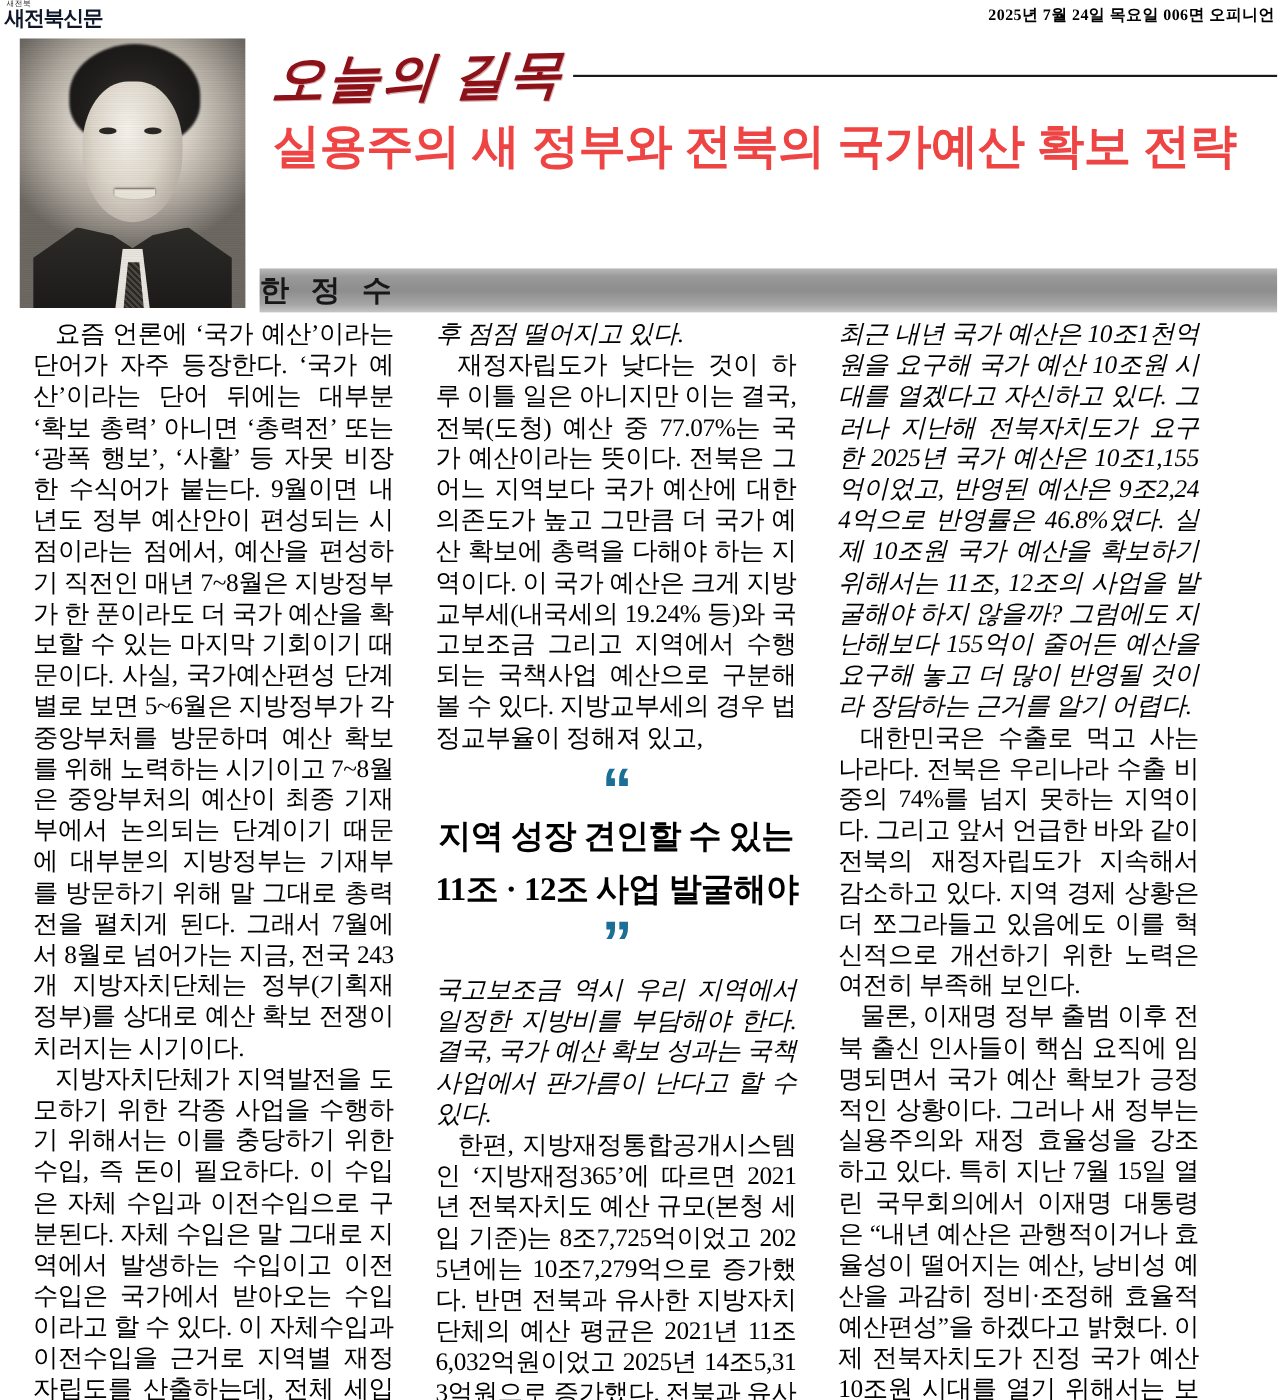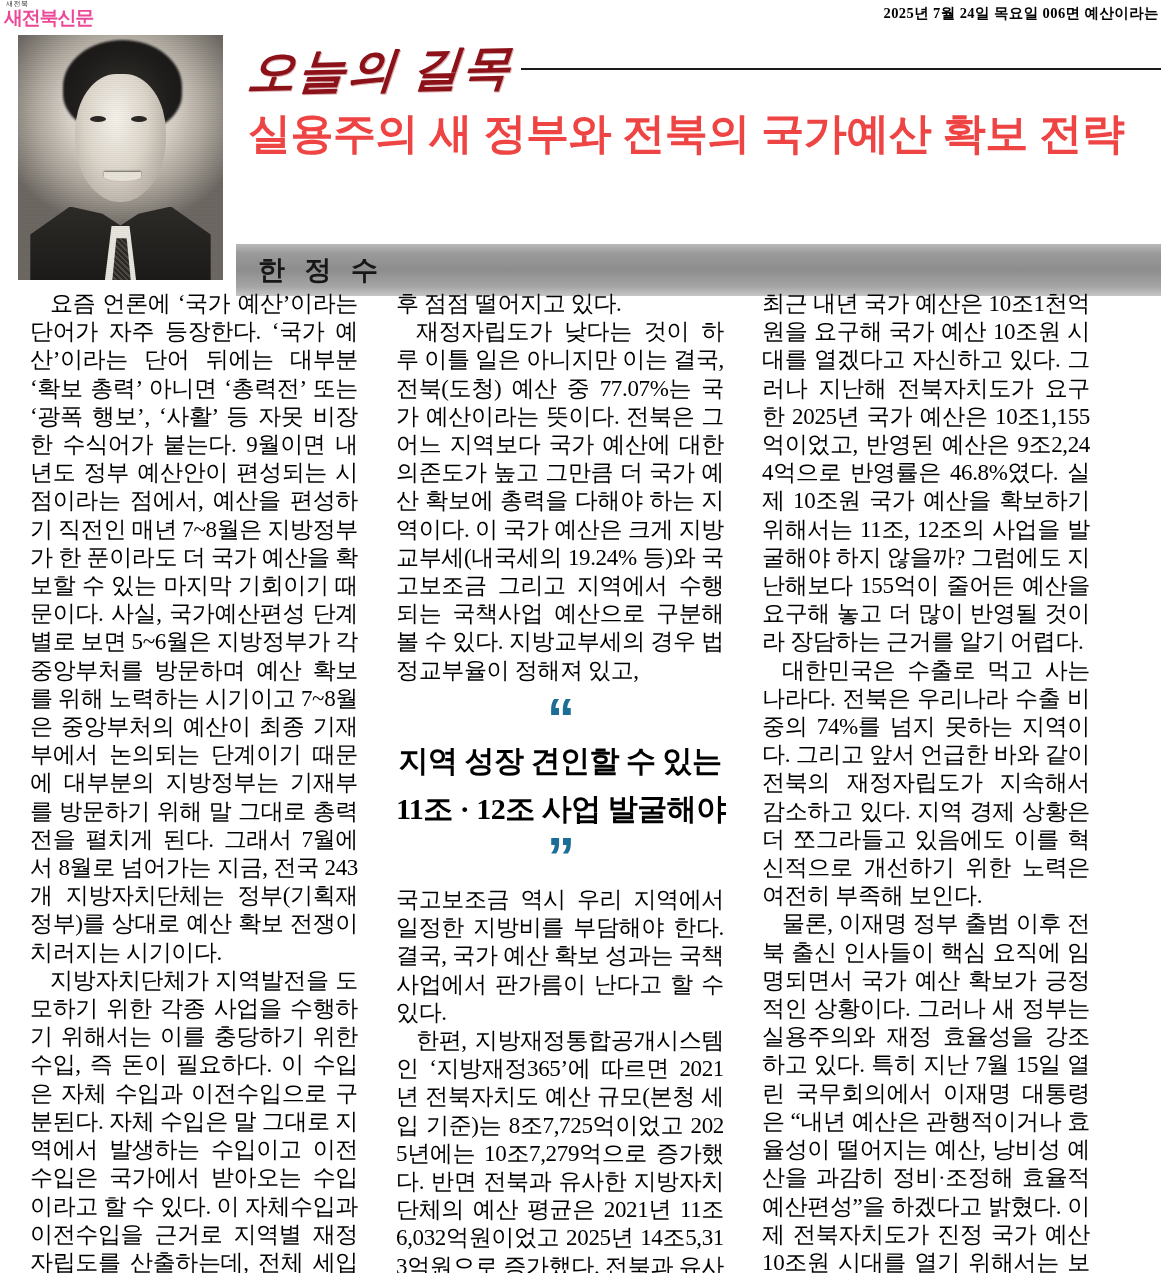--- a/index.html
+++ b/index.html
@@ -35,21 +35,21 @@
     font-family: "Liberation Sans", sans-serif;
     display: block;
     height: 8px;
     margin-left: 2px;
   }
   .brand-name {
     font-family: "Liberation Sans", sans-serif;
     font-weight: bold;
     font-size: 19px;
     letter-spacing: -1.2px;
-    color: #ec4899;
+    color: #0f172a;
     display: block;
   }
   .masthead-date {
     position: absolute;
     right: 10px;
     top: 4px;
     font-family: "Liberation Serif", serif;
     font-weight: bold;
     font-size: 14.5px;
     letter-spacing: 0.4px;
@@ -187,25 +187,24 @@
     color: #ef4444;
     white-space: nowrap;
     margin: 0 0 0 12px;
     line-height: 1.18;
   }
   .byline-bar {
     position: absolute;
     left: 236px;
     right: 8px;
     top: 214px;
-    height: 52px;
+    height: 40px;
     background: linear-gradient(180deg, #b9b9b9 0%, #9a9a9a 18%, #8d8d8d 50%, #a5a5a5 82%, #c6c6c6 100%);
     display: flex;
     align-items: center;
-    padding-left: 22px;
     box-sizing: border-box;
   }
   .byline-name {
     font-family: "Liberation Sans", sans-serif;
     font-weight: bold;
     font-size: 27px;
     letter-spacing: 6px;
     color: #17171a;
     margin-right: 26px;
   }
@@ -240,21 +239,21 @@
     font-family: "Liberation Serif", "DejaVu Serif", serif;
     font-size: 23px;
     line-height: 28.2px;
     text-align: justify;
     text-justify: inter-character;
     text-indent: 20px;
     letter-spacing: -0.35px;
     word-break: break-all;
     color: #000;
   }
-  .col p.cont { text-indent: 0; }
+  .col p.cont { text-indent: 0; font-style: italic; }
 
   
   .pullquote {
     margin: 16px 0 14px 0;
     text-align: center;
   }
   .pq-mark {
     font-family: "Liberation Sans", sans-serif;
     font-weight: bold;
     font-size: 56px;
@@ -276,21 +275,21 @@
   }
 </style>
 </head>
 <body>
 
 <div class="masthead">
   <div class="brand-block">
     <span class="brand-mark">새전북</span>
     <span class="brand-name">새전북신문</span>
   </div>
-  <div class="masthead-date">2025년 7월 24일 목요일 006면 예산이라는</div>
+  <div class="masthead-date">2025년 7월 24일 목요일 006면 오피니언</div>
 </div>
 
 <div class="head-area">
 
   <div class="portrait">
     <div class="hair"></div>
     <div class="face"></div>
     <div class="eye-l"></div>
     <div class="eye-r"></div>
     <div class="mouth"></div>

